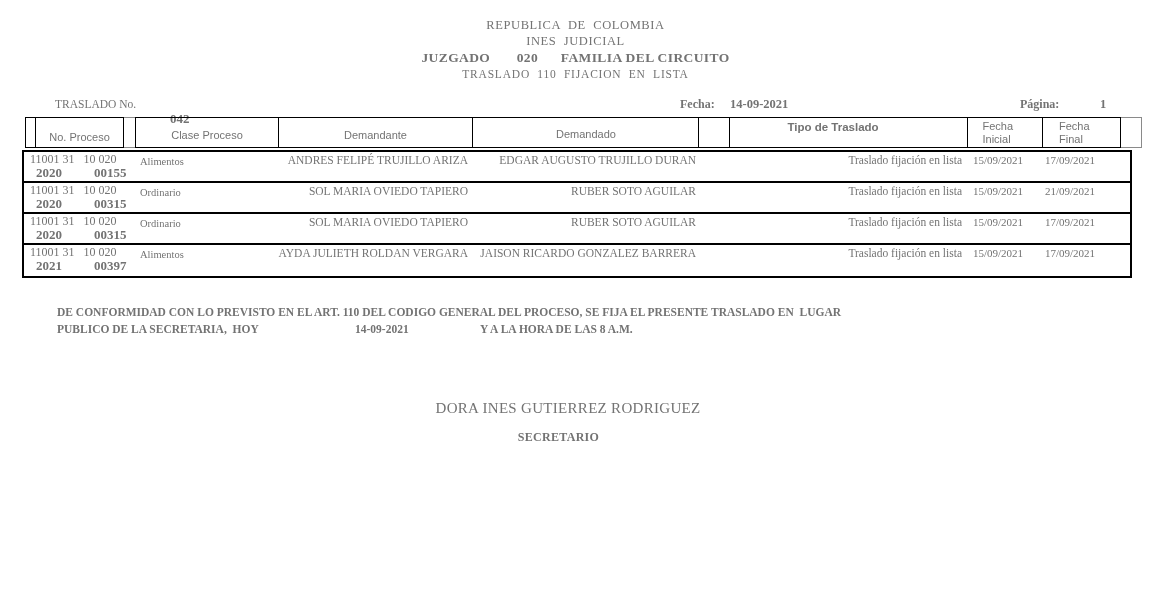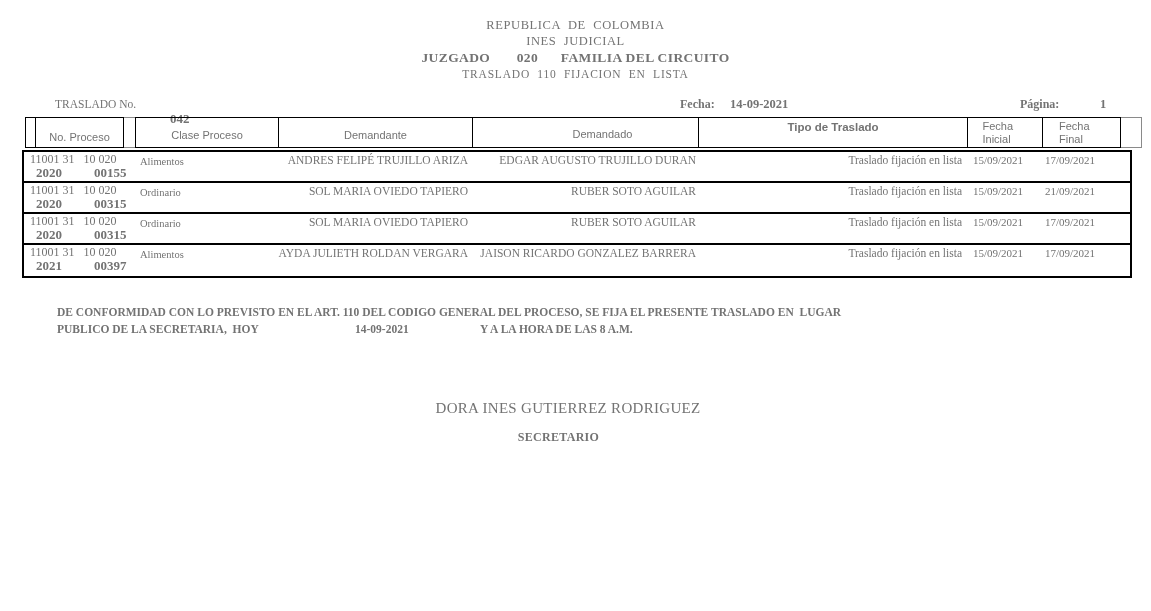--- a/index.html
+++ b/index.html
@@ -33,21 +33,21 @@
     position:absolute; left:25px; top:117px; width:1117px; height:31px;
     border:1px solid #8a8a8a;
     font-family:"Liberation Sans", sans-serif;
     font-size:11px;
   }
   .th-cell { position:absolute; top:-1px; height:31px; border:1px solid #000; text-align:center; }
   .th-lead  { left:-1px;   width:11px;  }
   .th-proc  { left:9px;    width:89px; padding-top:13px; text-align:center; }
   .th-clase { left:109px;  width:144px; padding-top:11px; }
   .th-dte   { left:252px;  width:195px; padding-top:11px; }
-  .th-ddo   { left:446px;  width:227px; padding-top:10px; text-align:center; padding-left:34px; }
+  .th-ddo   { left:446px;  width:258px; padding-top:10px; text-align:left; padding-left:83px; }
   .th-tipo  { left:672px;  width:270px; padding-top:3px; font-weight:bold; font-size:11.5px; }
   .th-fi    { left:941px;  width:76px;  padding-top:2px; line-height:13px; }
   .th-ff    { left:1016px; width:79px;  padding-top:2px; line-height:13px; }
   .th-wrap  { display:inline-block; width:45px; text-align:left; }
 
   
   .tbody-box {
     position:absolute; left:22px; top:150px; width:1110px; height:128px;
     border:2px solid #000;
   }

